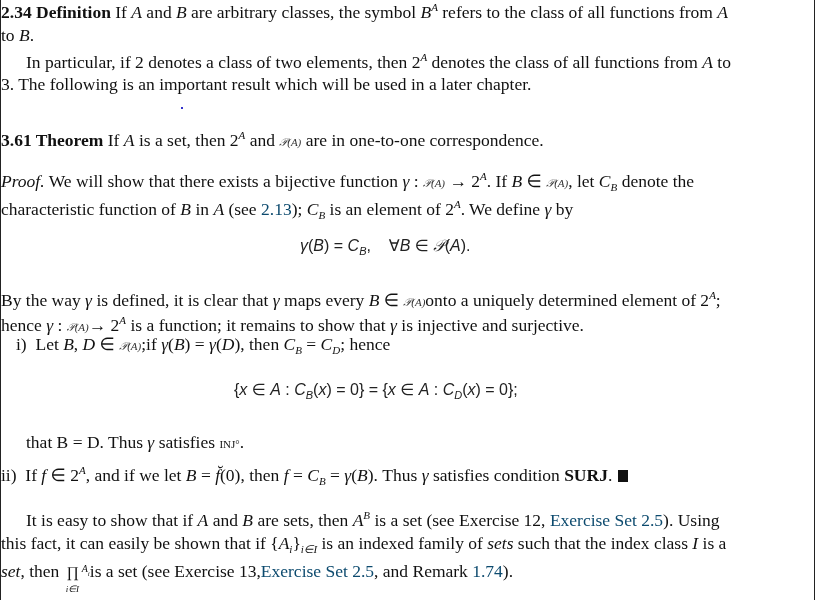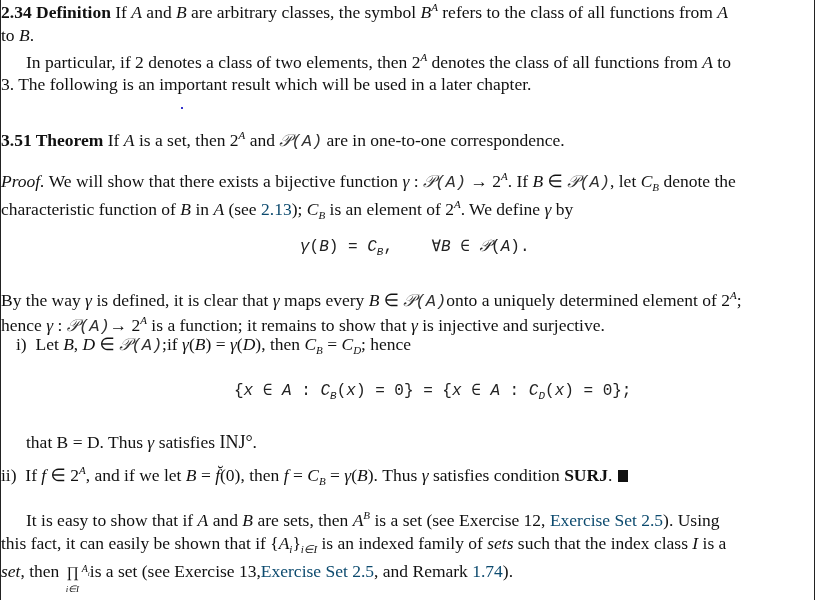--- a/index.html
+++ b/index.html
@@ -6,22 +6,22 @@
   body { width:818px; height:600px; overflow:hidden; position:relative;
          font-family:"Liberation Serif", serif; color:#111; font-size:17.5px; }
   .frame { position:absolute; left:0; top:0; width:815px; height:600px;
            border-left:1.5px solid #222; border-right:1.5px solid #222; box-sizing:border-box; }
   .line { position:absolute; left:1px; white-space:nowrap; line-height:22px; }
   .indent { left:26px; }
   .b { font-weight:bold; }
   sup { font-size:11px; vertical-align:7px; line-height:0; font-style:italic; }
   sub { font-size:11px; vertical-align:-4px; line-height:0; font-style:italic; }
   .link { color:#0c4a6e; }
-  .script { font-family:Liberation Mono, monospace; font-style:italic; font-size:17px; color:#333;margin-top:29px; }
-  .disp { position:absolute; white-space:nowrap; font-family:Liberation Mono, monospace; font-size:16px; color:#222;text-align:center; }
+  .script { font-family:Liberation Serif, serif; font-style:italic; font-size:11px; color:#333;margin-top:29px; }
+  .disp { position:absolute; white-space:nowrap; font-family:Liberation Sans, sans-serif; font-size:16px; color:#222;text-align:center; }
   .qed { display:inline-block; width:10px; height:12px; background:#111; margin-left:6px; vertical-align:-1px; }
   .dot { position:absolute; left:181px; top:107px; width:2px; height:2px; background:#33c; }
   .prod { display:inline-block; position:relative; width:18px; text-align:center; }
   .prod .sym { font-size:15px; }
   .prod .under { position:absolute; left:2px; top:18px; font-size:9px; font-style:italic; }
 </style>
 </head>
 <body>
 
 <div class="frame"></div>
@@ -31,21 +31,21 @@
   If <i>A</i> and <i>B</i> are arbitrary classes, the symbol <i>B</i><sup>A</sup> refers to the class of all functions from <i>A</i>
 </div>
 <div class="line" style="top:24px">to <i>B</i>.</div>
 <div class="line indent" style="top:51px">
   In particular, if 2 denotes a class of two elements, then 2<sup>A</sup> denotes the class of all functions from <i>A</i> to
 </div>
 <div class="line" style="top:73px">3. The following is an important result which will be used in a later chapter.</div>
 <div class="dot"></div>
 
 <div class="line" style="top:129px">
-  <span class="b">3.51 Theorem</span>
+  <span class="b">3.61 Theorem</span>
   If <i>A</i> is a set, then 2<sup>A</sup> and <span class="script">𝒫(A)</span> are in one-to-one correspondence.
 </div>
 
 <div class="line" style="top:170px">
   <i>Proof.</i>
   We will show that there exists a bijective function <i>γ</i> : <span class="script">𝒫(A)</span> → 2<sup>A</sup>. If <i>B</i> ∈ <span class="script">𝒫(A)</span>, let <i>C</i><sub>B</sub> denote the
 </div>
 <div class="line" style="top:198px">
   characteristic function of <i>B</i> in <i>A</i> (see <span class="link">2.13</span>); <i>C</i><sub>B</sub> is an element of 2<sup>A</sup>. We define <i>γ</i> by
 </div>
@@ -59,21 +59,21 @@
 <div class="line" style="top:314px">
   hence <i>γ</i> : <span class="script">𝒫(A)</span>→ 2<sup>A</sup> is a function; it remains to show that <i>γ</i> is injective and surjective.
 </div>
 <div class="line" style="top:333px; left:16px">
   i)&nbsp; Let <i>B</i>, <i>D</i> ∈ <span class="script">𝒫(A)</span>;if <i>γ</i>(<i>B</i>) = <i>γ</i>(<i>D</i>), then <i>C</i><sub>B</sub> = <i>C</i><sub>D</sub>; hence
 </div>
 <div class="disp" style="left:234px; top:380px">
   {<i>x</i> ∈ <i>A</i> : <i>C</i><sub>B</sub>(<i>x</i>) = 0} = {<i>x</i> ∈ <i>A</i> : <i>C</i><sub>D</sub>(<i>x</i>) = 0};
 </div>
 <div class="line" style="top:431px; left:26px">
-  that B = D. Thus <i>γ</i> satisfies <span style="font-size:18px">INJ°</span>.
+  that B = D. Thus <i>γ</i> satisfies <span style="font-size:11px">INJ°</span>.
 </div>
 <div class="line" style="top:464px">
   ii)&nbsp; If <i>f</i> ∈ 2<sup>A</sup>, and if we let <i>B</i> = <i>f̆</i>(0), then <i>f</i> = <i>C</i><sub>B</sub> = <i>γ</i>(<i>B</i>). Thus <i>γ</i> satisfies condition <b>SURJ</b>.<span class="qed"></span>
 </div>
 
 <div class="line indent" style="top:509px">
   It is easy to show that if <i>A</i> and <i>B</i> are sets, then <i>A</i><sup>B</sup> is a set (see Exercise 12, <span class="link">Exercise Set 2.5</span>). Using
 </div>
 <div class="line" style="top:532px">
   this fact, it can easily be shown that if {<i>A</i><sub>i</sub>}<sub>i∈I</sub> is an indexed family of <i>sets</i> such that the index class <i>I</i> is a

